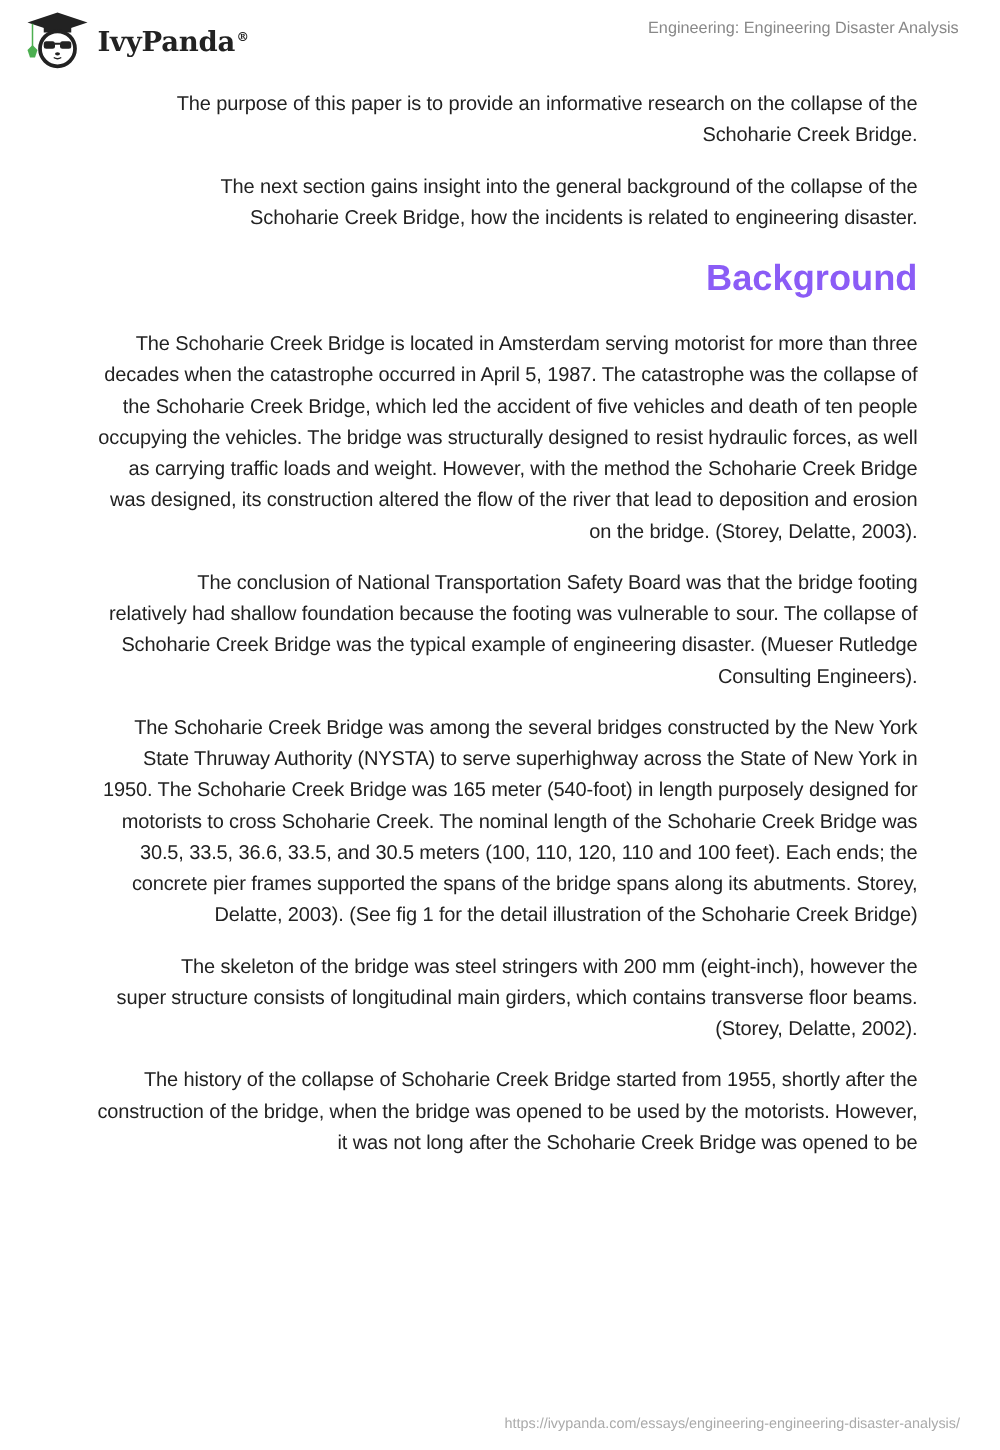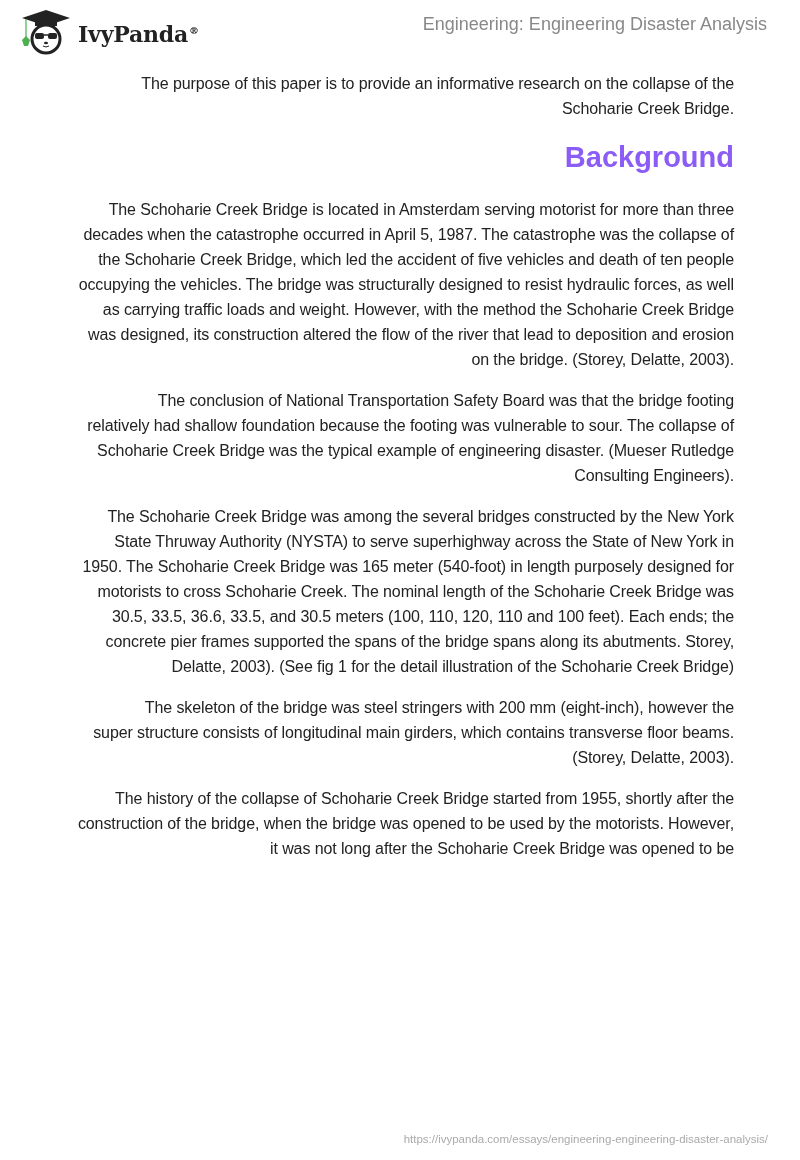--- a/index.html
+++ b/index.html
@@ -47,21 +47,21 @@
     .logo-reg {
       font-size: 10px;
       vertical-align: super;
       font-weight: bold;
       margin-left: 1px;
     }
     .doc-title {
       position: absolute;
       right: 33px;
       top: 14px;
-      font-size: 18px;
+      font-size: 13px;
       color: #888888;
     }
     .content {
       position: absolute;
       left: 74px;
       top: 71px;
       width: 660px;
       text-align: right;
     }
     .content p {
@@ -109,23 +109,24 @@
       <ellipse cx="28" cy="35" rx="2" ry="1.3" fill="#222"></ellipse>
       <path d="M25,38 Q28,40 31,38" stroke="#222" stroke-width="1" fill="none"></path>
     </svg>
     <span class="logo-text"><span>IvyPanda</span><span class="logo-reg">®</span></span>
   </div>
   <div class="doc-title">Engineering: Engineering Disaster Analysis</div>
 </div>
 
 <div class="content">
   <p>The purpose of this paper is to provide an informative research on the collapse of the Schoharie Creek Bridge.</p>
+  <p>The next section gains insight into the general background of the collapse of the Schoharie Creek Bridge, how the incidents is related to engineering disaster.</p>
 
   <h2>Background</h2>
   <p>The Schoharie Creek Bridge is located in Amsterdam serving motorist for more than three decades when the catastrophe occurred in April 5, 1987. The catastrophe was the collapse of the Schoharie Creek Bridge, which led the accident of five vehicles and death of ten people occupying the vehicles. The bridge was structurally designed to resist hydraulic forces, as well as carrying traffic loads and weight. However, with the method the Schoharie Creek Bridge was designed, its construction altered the flow of the river that lead to deposition and erosion on the bridge. (Storey, Delatte, 2003).</p>
   <p>The conclusion of National Transportation Safety Board was that the bridge footing relatively had shallow foundation because the footing was vulnerable to sour. The collapse of Schoharie Creek Bridge was the typical example of engineering disaster. (Mueser Rutledge Consulting Engineers).</p>
   <p>The Schoharie Creek Bridge was among the several bridges constructed by the New York State Thruway Authority (NYSTA) to serve superhighway across the State of New York in 1950. The Schoharie Creek Bridge was 165 meter (540-foot) in length purposely designed for motorists to cross Schoharie Creek. The nominal length of the Schoharie Creek Bridge was 30.5, 33.5, 36.6, 33.5, and 30.5 meters (100, 110, 120, 110 and 100 feet). Each ends; the concrete pier frames supported the spans of the bridge spans along its abutments. Storey, Delatte, 2003). (See fig 1 for the detail illustration of the Schoharie Creek Bridge)</p>
-  <p>The skeleton of the bridge was steel stringers with 200 mm (eight-inch), however the super structure consists of longitudinal main girders, which contains transverse floor beams. (Storey, Delatte, 2003).</p>
+  <p>The skeleton of the bridge was steel stringers with 200 mm (eight-inch), however the super structure consists of longitudinal main girders, which contains transverse floor beams. (Storey, Delatte, 2002).</p>
 
   <p>The history of the collapse of Schoharie Creek Bridge started from 1955, shortly after the construction of the bridge, when the bridge was opened to be used by the motorists. However, it was not long after the Schoharie Creek Bridge was opened to be</p>
 </div>
 
 <div class="footer-url">https://ivypanda.com/essays/engineering-engineering-disaster-analysis/</div>
 
 </body></html>

